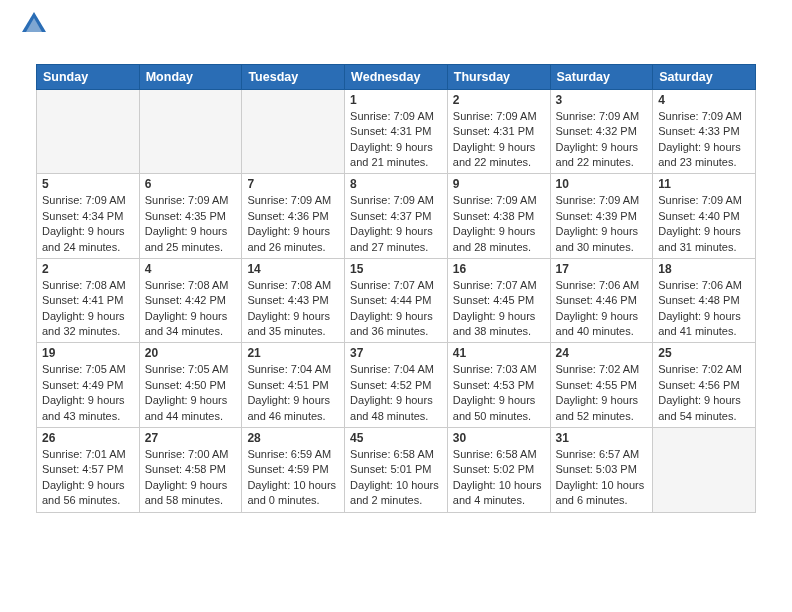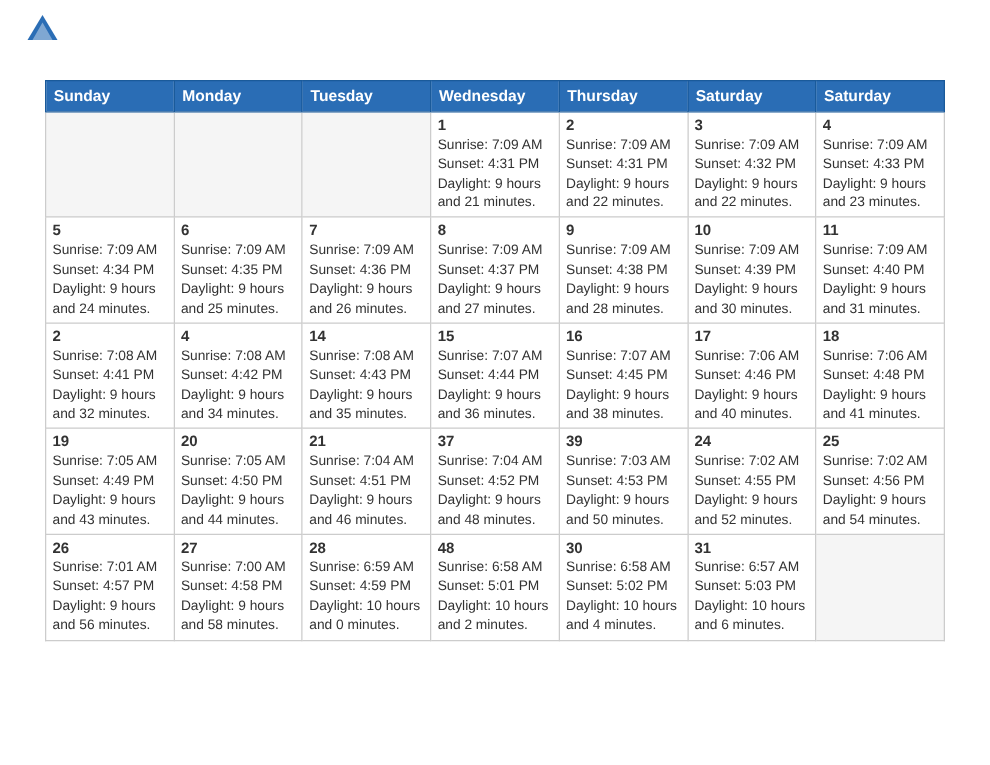--- a/index.html
+++ b/index.html
@@ -290,21 +290,21 @@
 and 46 minutes.</div>
             </td>
             <td>
               <span class="day-num">37</span>
               <div class="day-info" style="white-space: pre-line;">Sunrise: 7:04 AM
 Sunset: 4:52 PM
 Daylight: 9 hours
 and 48 minutes.</div>
             </td>
             <td>
-              <span class="day-num">39</span>
+              <span class="day-num">41</span>
               <div class="day-info" style="white-space: pre-line;">Sunrise: 7:03 AM
 Sunset: 4:53 PM
 Daylight: 9 hours
 and 50 minutes.</div>
             </td>
             <td>
               <span class="day-num">24</span>
               <div class="day-info" style="white-space: pre-line;">Sunrise: 7:02 AM
 Sunset: 4:55 PM
 Daylight: 9 hours
@@ -334,21 +334,21 @@
 and 58 minutes.</div>
             </td>
             <td>
               <span class="day-num">28</span>
               <div class="day-info" style="white-space: pre-line;">Sunrise: 6:59 AM
 Sunset: 4:59 PM
 Daylight: 10 hours
 and 0 minutes.</div>
             </td>
             <td>
-              <span class="day-num">48</span>
+              <span class="day-num">45</span>
               <div class="day-info" style="white-space: pre-line;">Sunrise: 6:58 AM
 Sunset: 5:01 PM
 Daylight: 10 hours
 and 2 minutes.</div>
             </td>
             <td>
               <span class="day-num">30</span>
               <div class="day-info" style="white-space: pre-line;">Sunrise: 6:58 AM
 Sunset: 5:02 PM
 Daylight: 10 hours

